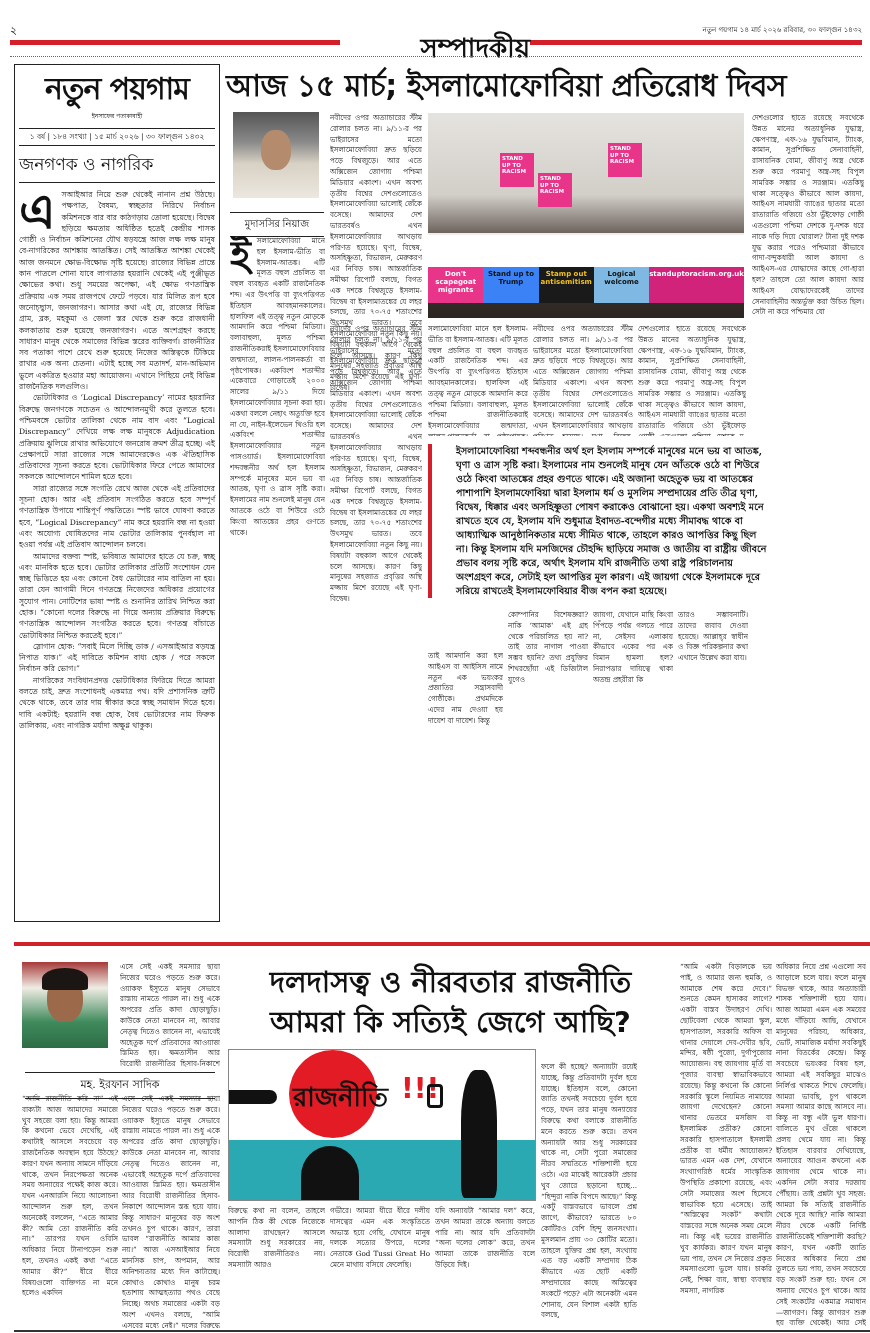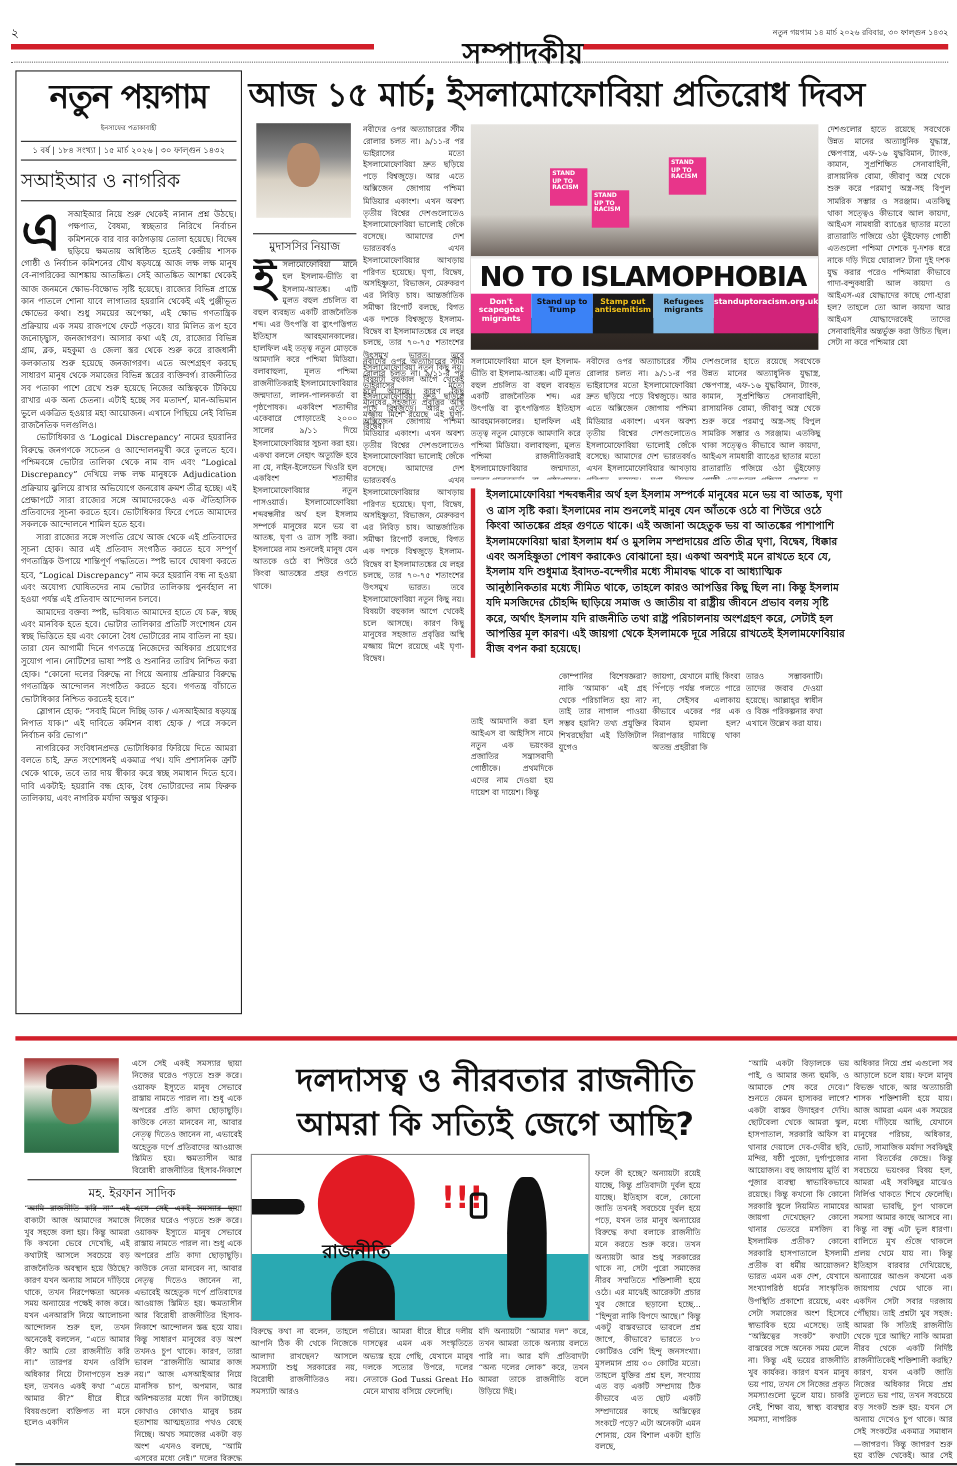--- a/index.html
+++ b/index.html
@@ -28,34 +28,34 @@
   .author-name { left: 230px; top: 212px; width: 94px; font-size: 10px; text-align: center; border-top: 1px solid #222; border-bottom: 1px solid #222; padding: 3px 0; font-family: Liberation Serif, serif; }
   .col { font-size: 7.2px; line-height: 10.8px; text-align: justify; }
 
   .protest-photo { left: 428px; top: 113px; width: 316px; height: 205px; background: linear-gradient(180deg, #e5e3df 0%, #d2cfc8 40%, #4a3e38 65%, #2c2521 100%); overflow: hidden; }
   .banner { position: absolute; left: 0; top: 120px; width: 316px; height: 56px; background: #fff; border-top: 2px solid #eee; }
   .banner-title { position: absolute; left: 8px; top: 2px; font-size: 25px; font-weight: bold; font-family: "DejaVu Sans", sans-serif; color: #111; letter-spacing: -1px; }
   .banner-strip { position: absolute; left: 0; top: 32px; width: 316px; height: 36px; display: flex; }
   .banner-strip div { flex: 1; font-size: 7px; font-weight: bold; font-family: "DejaVu Sans", sans-serif; color: #fff; text-align: center; padding-top: 3px; line-height: 8px; }
   .placard { position: absolute; width: 34px; height: 34px; font-size: 5.5px; font-weight: bold; color: #fff; font-family: "DejaVu Sans", sans-serif; padding: 2px; line-height: 6.5px; }
 
-  .pullquote { left: 428px; top: 444px; width: 340px; border-left: 4px solid #d21f2a; padding-left: 10px; font-size: 9.5px; line-height: 14px; font-weight: bold; }
+  .pullquote { left: 428px; top: 444px; width: 340px; border-left: 4px solid #d21f2a; padding-left: 24px; font-size: 9.5px; line-height: 14px; font-weight: bold; }
 
   .bottom-red { left: 14px; top: 942px; width: 856px; height: 4px; background: #d21f2a; }
   .author2-photo { left: 22px; top: 962px; width: 86px; height: 86px; background: linear-gradient(180deg, #a63a3a 0%, #f0ece4 30%, #3f8a5c 70%, #2d6d46 100%); }
   .author2-photo .face { position: absolute; left: 25px; top: 14px; width: 36px; height: 46px; border-radius: 45%; background: #9c6a4b; }
   .author2-photo .hair { position: absolute; left: 20px; top: 6px; width: 46px; height: 22px; border-radius: 50% 50% 10% 10%; background: #1b1513; }
   .author2-name { left: 25px; top: 1072px; width: 190px; font-size: 11px; text-align: center; border-top: 1px solid #222; border-bottom: 1px solid #222; padding: 3px 0; font-family: "DejaVu Sans", sans-serif; }
 
   .headline2 { left: 228px; top: 962px; width: 445px; text-align: center; font-size: 29px; line-height: 40px; font-family: "DejaVu Sans", sans-serif; font-weight: bold; }
 
   .illus { left: 228px; top: 1049px; width: 308px; height: 152px; border: 1px solid #888; background: #fff; overflow: hidden; }
   .illus .sun { position: absolute; left: 60px; top: 0px; width: 88px; height: 88px; border-radius: 50%; background: #e21b24; }
   .illus .teal { position: absolute; left: 0; top: 90px; width: 308px; height: 62px; background: #2aa9b2; }
-  .illus .word { position: absolute; left: 64px; top: 27px; font-size: 17px; font-weight: bold; font-family: "DejaVu Sans", sans-serif; color: #111; margin-top: 48px; }
+  .illus .word { position: absolute; left: 64px; top: 27px; font-size: 26px; font-weight: bold; font-family: "DejaVu Sans", sans-serif; color: #111; }
   .illus .bang { position: absolute; left: 172px; top: 22px; font-size: 28px; font-weight: bold; color: #e21b24; font-family: "DejaVu Sans", sans-serif; }
   .illus .man { position: absolute; left: 232px; top: 20px; width: 36px; height: 128px; background: #111; border-radius: 40% 40% 10% 10%; }
   .illus .lantern { position: absolute; left: 198px; top: 34px; width: 16px; height: 24px; border: 3px solid #111; border-radius: 4px; }
   .illus .seated { position: absolute; left: 72px; top: 96px; width: 58px; height: 60px; background: #111; border-radius: 50% 50% 0 0; }
   .illus .hand { position: absolute; left: 0; top: 40px; width: 48px; height: 14px; background: #111; border-radius: 0 8px 8px 0; }
 
   .bottom-rule { left: 14px; top: 1330px; width: 856px; height: 2px; background: #333; }
 </style>
 </head>
 <body>
@@ -68,21 +68,21 @@
   <div class="abs section-title">সম্পাদকীয়</div>
   <div class="abs dotline"></div>
 </div>
 
 <div class="abs leftbox">
   <div class="mast">
     <span>নতুন </span><span class="red" style="color:#111">পয়গাম</span>
   </div>
   <div class="tagline">ইনসাফের পতাকাবাহী</div>
   <div class="issue">১ বর্ষ | ১৮৪ সংখ্যা | ১৫ মার্চ ২০২৬ | ৩০ ফাল্গুন ১৪৩২</div>
-  <div class="lefthead">সআইআর ও নাগরিক</div>
+  <div class="lefthead">জনগণক ও নাগরিক</div>
   <div class="body-text" style="margin-top:6px;">
     <span class="dropcap">এ</span>
     <p>সআইআর নিয়ে শুরু থেকেই নানান প্রশ্ন উঠছে। পক্ষপাত, বৈষম্য, স্বচ্ছতার নিরিখে নির্বাচন কমিশনকে বার বার কাঠগড়ায় তোলা হয়েছে। বিদ্বেষ ছড়িয়ে ক্ষমতায় অধিষ্ঠিত হতেই কেন্দ্রীয় শাসক গোষ্ঠী ও নির্বাচন কমিশনের যৌথ ষড়যন্ত্রে আজ লক্ষ লক্ষ মানুষ বে-নাগরিকের আশঙ্কায় আতঙ্কিত। সেই আতঙ্কিত আশঙ্কা থেকেই আজ জনমনে ক্ষোভ-বিক্ষোভ সৃষ্টি হয়েছে। রাজ্যের বিভিন্ন প্রান্তে কান পাতলে শোনা যাবে লাগাতার হয়রানি থেকেই এই পুঞ্জীভূত ক্ষোভের কথা। শুধু সময়ের অপেক্ষা, এই ক্ষোভ গণতান্ত্রিক প্রক্রিয়ায় এক সময় রাজপথে ফেটে পড়বে। যার মিলিত রূপ হবে জনোচ্ছ্বাস, জনজাগরণ। আসার কথা এই যে, রাজ্যের বিভিন্ন গ্রাম, ব্লক, মহকুমা ও জেলা স্তর থেকে শুরু করে রাজধানী কলকাতায় শুরু হয়েছে জনজাগরণ। এতে অংশগ্রহণ করছে সাধারণ মানুষ থেকে সমাজের বিভিন্ন স্তরের ব্যক্তিবর্গ। রাজনীতির সব পতাকা পাশে রেখে শুরু হয়েছে নিজের অস্তিত্বকে টিকিয়ে রাখার এক অন্য চেতনা। এটাই হচ্ছে সব মতাদর্শ, মান-অভিমান ভুলে একত্রিত হওয়ার মহা আয়োজন। এখানে পিছিয়ে নেই বিভিন্ন রাজনৈতিক দলগুলিও।</p>
     <p style="text-indent:14px;">ভোটাধিকার ও ‘Logical Discrepancy’ নামের হয়রানির বিরুদ্ধে জনগণকে সচেতন ও আন্দোলনমুখী করে তুলতে হবে। পশ্চিমবঙ্গে ভোটার তালিকা থেকে নাম বাদ এবং “Logical Discrepancy” দেখিয়ে লক্ষ লক্ষ মানুষকে Adjudication প্রক্রিয়ায় ঝুলিয়ে রাখার অভিযোগে জনরোষ ক্রমশ তীব্র হচ্ছে। এই প্রেক্ষাপটে সারা রাজ্যের সঙ্গে আমাদেরকেও এক ঐতিহাসিক প্রতিবাদের সূচনা করতে হবে। ভোটাধিকার ফিরে পেতে আমাদের সকলকে আন্দোলনে শামিল হতে হবে।</p>
     <p style="text-indent:14px;">সারা রাজ্যের সঙ্গে সংগতি রেখে আজ থেকে এই প্রতিবাদের সূচনা হোক। আর এই প্রতিবাদ সংগঠিত করতে হবে সম্পূর্ণ গণতান্ত্রিক উপায়ে শান্তিপূর্ণ পদ্ধতিতে। স্পষ্ট ভাবে ঘোষণা করতে হবে, “Logical Discrepancy” নাম করে হয়রানি বন্ধ না হওয়া এবং অযোগ্য ঘোষিতদের নাম ভোটার তালিকায় পুনর্বহাল না হওয়া পর্যন্ত এই প্রতিবাদ আন্দোলন চলবে।</p>
     <p style="text-indent:14px;">আমাদের বক্তব্য স্পষ্ট, ভবিষ্যত আমাদের হাতে যে চক্র, স্বচ্ছ এবং মানবিক হতে হবে। ভোটার তালিকার প্রতিটি সংশোধন যেন স্বচ্ছ ভিত্তিতে হয় এবং কোনো বৈধ ভোটারের নাম বাতিল না হয়। তারা যেন আগামী দিনে গণতন্ত্রে নিজেদের অধিকার প্রয়োগের সুযোগ পান। নোটিশের ভাষা স্পষ্ট ও শুনানির তারিখ নিশ্চিত করা হোক। “কোনো দলের বিরুদ্ধে না গিয়ে অন্যায় প্রক্রিয়ার বিরুদ্ধে গণতান্ত্রিক আন্দোলন সংগঠিত করতে হবে। গণতন্ত্র বাঁচাতে ভোটাধিকার নিশ্চিত করতেই হবে।”</p>
     <p style="text-indent:14px;">স্লোগান হোক: “সবাই মিলে দিচ্ছি ডাক / এসআইআর ষড়যন্ত্র নিপাত যাক।” এই দাবিতে কমিশন বাধ্য হোক / পরে সকলে নির্বাচন করি ভোগ।”</p>
     <p style="text-indent:14px;">নাগরিকের সংবিধানপ্রদত্ত ভোটাধিকার ফিরিয়ে দিতে আমরা বলতে চাই, দ্রুত সংশোধনই একমাত্র পথ। যদি প্রশাসনিক ত্রুটি থেকে থাকে, তবে তার দায় স্বীকার করে স্বচ্ছ সমাধান দিতে হবে। দাবি একটাই: হয়রানি বন্ধ হোক, বৈধ ভোটারদের নাম ফিরুক তালিকায়, এবং নাগরিক মর্যাদা অক্ষুণ্ণ থাকুক।</p>
   </div>
 </div>
@@ -99,26 +99,25 @@
   <span>সলামোফোবিয়া মানে হল ইসলাম-ভীতি বা ইসলাম-আতঙ্ক। এটি মূলত বহুল প্রচলিত বা বহুল ব্যবহৃত একটি রাজনৈতিক শব্দ। এর উৎপত্তি বা ব্যুৎপত্তিগত ইতিহাস আবহমানকালের। হালফিল এই তত্ত্ব নতুন মোড়কে আমদানি করে পশ্চিমা মিডিয়া। বলাবাহুল্য, মূলত পশ্চিমা রাজনীতিকরাই ইসলামোফোবিয়ার জন্মদাতা, লালন-পালনকর্তা বা পৃষ্ঠপোষক। একবিংশ শতাব্দীর একেবারে গোড়াতেই ২০০০ সালের ৯/১১ দিয়ে ইসলামোফোবিয়ার সূচনা করা হয়। একথা বললে নেহাৎ অত্যুক্তি হবে না যে, নাইন-ইলেভেন থিওরি হল একবিংশ শতাব্দীর ইসলামোফোবিয়ার নতুন পাসওয়ার্ড। ইসলামোফোবিয়া শব্দবন্ধনীর অর্থ হল ইসলাম সম্পর্কে মানুষের মনে ভয় বা আতঙ্ক, ঘৃণা ও ত্রাস সৃষ্টি করা। ইসলামের নাম শুনলেই মানুষ যেন আতকে ওঠে বা শিউরে ওঠে কিংবা আতঙ্কের প্রহর গুণতে থাকে।</span>
 </div>
 
 <div class="abs col" style="left:330px; top:113px; width:92px; height:320px; overflow:hidden;">নবীদের ওপর অত্যাচারের স্টীম রোলার চলত না। ৯/১১-র পর ভাইরাসের মতো ইসলামোফোবিয়া দ্রুত ছড়িয়ে পড়ে বিশ্বজুড়ে। আর এতে অক্সিজেন জোগায় পশ্চিমা মিডিয়ার একাংশ। এখন অবশ্য তৃতীয় বিশ্বের দেশগুলোতেও ইসলামোফোবিয়া ভালোই জেঁকে বসেছে। আমাদের দেশ ভারতবর্ষও এখন ইসলামোফোবিয়ার আখড়ায় পরিণত হয়েছে। ঘৃণা, বিদ্বেষ, অসহিষ্ণুতা, বিভাজন, মেরুকরণ এর নিবিড় চাষ। আন্তর্জাতিক সমীক্ষা রিপোর্ট বলছে, বিগত এক দশকে বিশ্বজুড়ে ইসলাম-বিদ্বেষ বা ইসলামাতঙ্কের যে লহর চলছে, তার ৭০-৭৫ শতাংশের উৎসমুখ ভারত। তবে ইসলামোফোবিয়া নতুন কিছু নয়। বিষয়টা বহুকাল আগে থেকেই চলে আসছে। কারণ কিছু মানুষের সহজাত প্রবৃত্তির অস্থি মজ্জায় মিশে রয়েছে এই ঘৃণা-বিদ্বেষ।</div>
 
 <div class="abs protest-photo">
   <div class="placard" style="left:72px; top:40px; background:#e8358a;">STAND UP TO RACISM</div>
   <div class="placard" style="left:180px; top:30px; background:#e8358a;">STAND UP TO RACISM</div>
   <div class="placard" style="left:110px; top:60px; background:#e8358a;">STAND UP TO RACISM</div>
   <div class="banner">
-    <div class="banner-title">NO TO ISLAMOPHOBIA</div>
     <div class="banner-strip">
       <div style="background:#e8358a;">Don't scapegoat migrants</div>
       <div style="background:#3b82f6; color:#111;">Stand up to Trump</div>
       <div style="background:#1a1a1a; color:#f3c21b;">Stamp out antisemitism</div>
-      <div style="background:#7fb8e3; color:#111;">Refugees migrants</div>
+      <div style="background:#7fb8e3; color:#111;">Logical welcome</div>
       <div style="background:#d2237a;">standuptoracism.org.uk</div>
     </div>
   </div>
 </div>
 
 <div class="abs col" style="left:752px; top:113px; width:112px; height:820px; overflow:hidden;">দেশগুলোর হাতে রয়েছে সবথেকে উন্নত মানের অত্যাধুনিক যুদ্ধাস্ত্র, ক্ষেপণাস্ত্র, এফ-১৬ যুদ্ধবিমান, ট্যাংক, কামান, সুপ্রশিক্ষিত সেনাবাহিনী, রাসায়নিক বোমা, জীবাণু অস্ত্র থেকে শুরু করে পরমাণু অস্ত্র-সহ বিপুল সামরিক সম্ভার ও সরঞ্জাম। এতকিছু থাকা সত্ত্বেও কীভাবে আল কায়দা, আইএস নামধারী ব্যাঙের ছাতার মতো রাতারাতি গজিয়ে ওঠা ভুঁইফোড় গোষ্ঠী এতগুলো পশ্চিমা দেশকে দু-দশক ধরে নাকে দড়ি দিয়ে ঘোরাল? টানা দুই দশক যুদ্ধ করার পরেও পশ্চিমারা কীভাবে গাদা-বন্দুকধারী আল কায়দা ও আইএস-এর যোদ্ধাদের কাছে গো-হারা হল? তাহলে তো আল কায়দা আর আইএস যোদ্ধাদেরকেই তাদের সেনাবাহিনীর অন্তর্ভুক্ত করা উচিত ছিল। সেটা না করে পশ্চিমার যো</div>
 
 <div class="abs col" style="left:330px; top:324px; width:92px; height:610px; overflow:hidden;">নবীদের ওপর অত্যাচারের স্টীম রোলার চলত না। ৯/১১-র পর ভাইরাসের মতো ইসলামোফোবিয়া দ্রুত ছড়িয়ে পড়ে বিশ্বজুড়ে। আর এতে অক্সিজেন জোগায় পশ্চিমা মিডিয়ার একাংশ। এখন অবশ্য তৃতীয় বিশ্বের দেশগুলোতেও ইসলামোফোবিয়া ভালোই জেঁকে বসেছে। আমাদের দেশ ভারতবর্ষও এখন ইসলামোফোবিয়ার আখড়ায় পরিণত হয়েছে। ঘৃণা, বিদ্বেষ, অসহিষ্ণুতা, বিভাজন, মেরুকরণ এর নিবিড় চাষ। আন্তর্জাতিক সমীক্ষা রিপোর্ট বলছে, বিগত এক দশকে বিশ্বজুড়ে ইসলাম-বিদ্বেষ বা ইসলামাতঙ্কের যে লহর চলছে, তার ৭০-৭৫ শতাংশের উৎসমুখ ভারত। তবে ইসলামোফোবিয়া নতুন কিছু নয়। বিষয়টা বহুকাল আগে থেকেই চলে আসছে। কারণ কিছু মানুষের সহজাত প্রবৃত্তির অস্থি মজ্জায় মিশে রয়েছে এই ঘৃণা-বিদ্বেষ।</div>
 <div class="abs col" style="left:428px; top:324px; width:100px; height:112px; overflow:hidden;">সলামোফোবিয়া মানে হল ইসলাম-ভীতি বা ইসলাম-আতঙ্ক। এটি মূলত বহুল প্রচলিত বা বহুল ব্যবহৃত একটি রাজনৈতিক শব্দ। এর উৎপত্তি বা ব্যুৎপত্তিগত ইতিহাস আবহমানকালের। হালফিল এই তত্ত্ব নতুন মোড়কে আমদানি করে পশ্চিমা মিডিয়া। বলাবাহুল্য, মূলত পশ্চিমা রাজনীতিকরাই ইসলামোফোবিয়ার জন্মদাতা, লালন-পালনকর্তা বা পৃষ্ঠপোষক। একবিংশ শতাব্দীর একেবারে গোড়াতেই ২০০০ সালের ৯/১১ দিয়ে ইসলামোফোবিয়ার সূচনা করা হয়। একথা বললে নেহাৎ অত্যুক্তি হবে না যে, নাইন-ইলেভেন থিওরি হল একবিংশ শতাব্দীর ইসলামোফোবিয়ার নতুন পাসওয়ার্ড। ইসলামোফোবিয়া শব্দবন্ধনীর অর্থ হল ইসলাম সম্পর্কে মানুষের মনে ভয় বা আতঙ্ক, ঘৃণা ও ত্রাস সৃষ্টি করা। ইসলামের নাম শুনলেই মানুষ যেন আতকে ওঠে বা শিউরে ওঠে কিংবা আতঙ্কের প্রহর গুণতে থাকে।</div>
 <div class="abs col" style="left:533px; top:324px; width:100px; height:112px; overflow:hidden;">নবীদের ওপর অত্যাচারের স্টীম রোলার চলত না। ৯/১১-র পর ভাইরাসের মতো ইসলামোফোবিয়া দ্রুত ছড়িয়ে পড়ে বিশ্বজুড়ে। আর এতে অক্সিজেন জোগায় পশ্চিমা মিডিয়ার একাংশ। এখন অবশ্য তৃতীয় বিশ্বের দেশগুলোতেও ইসলামোফোবিয়া ভালোই জেঁকে বসেছে। আমাদের দেশ ভারতবর্ষও এখন ইসলামোফোবিয়ার আখড়ায় পরিণত হয়েছে। ঘৃণা, বিদ্বেষ, অসহিষ্ণুতা, বিভাজন, মেরুকরণ এর নিবিড় চাষ। আন্তর্জাতিক সমীক্ষা রিপোর্ট বলছে, বিগত এক দশকে বিশ্বজুড়ে ইসলাম-বিদ্বেষ বা ইসলামাতঙ্কের যে লহর চলছে, তার ৭০-৭৫ শতাংশের উৎসমুখ ভারত। তবে ইসলামোফোবিয়া নতুন কিছু নয়। বিষয়টা বহুকাল আগে থেকেই চলে আসছে। কারণ কিছু মানুষের সহজাত প্রবৃত্তির অস্থি মজ্জায় মিশে রয়েছে এই ঘৃণা-বিদ্বেষ।</div>

